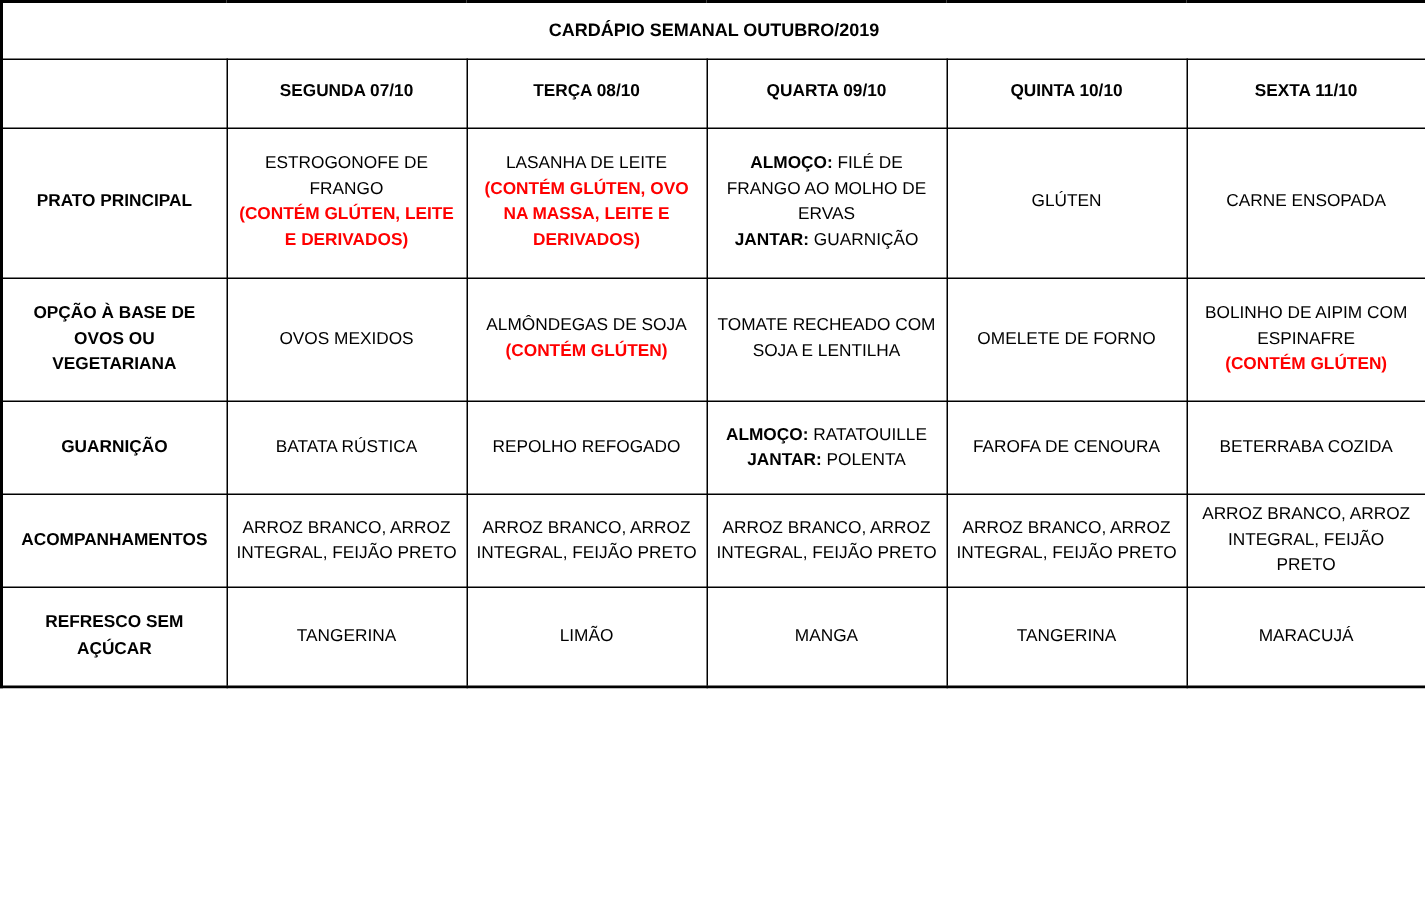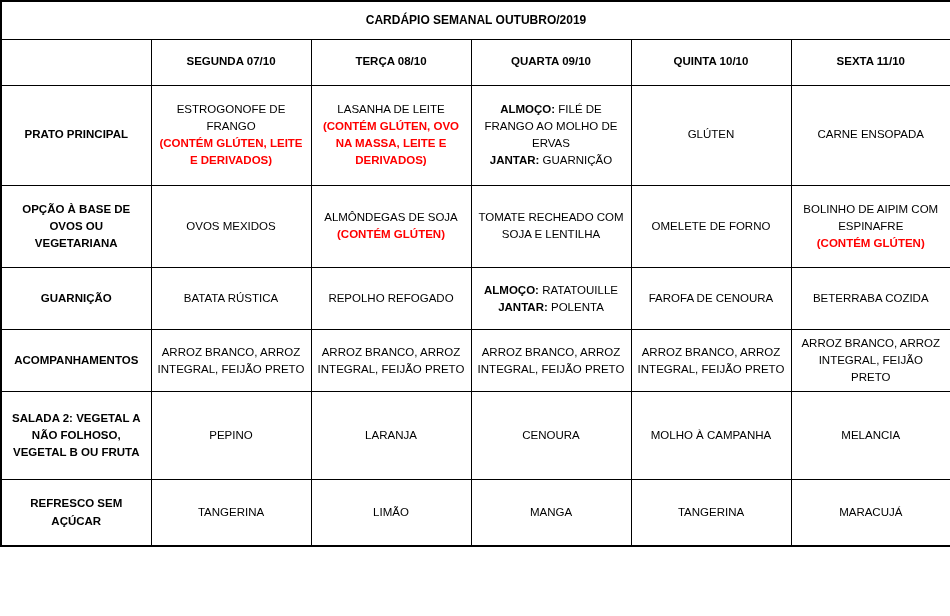--- a/index.html
+++ b/index.html
@@ -150,38 +150,20 @@
         <td>
           <div class="seg">ARROZ BRANCO, ARROZ INTEGRAL, FEIJÃO PRETO</div>
         </td>
         <td>
           <div class="seg">ARROZ BRANCO, ARROZ INTEGRAL, FEIJÃO PRETO</div>
         </td>
         <td>
           <div class="seg">ARROZ BRANCO, ARROZ INTEGRAL, FEIJÃO PRETO</div>
         </td>
       </tr>
-      <tr class="r5">
-        <td class="rowlabel">SALADA 2: VEGETAL A NÃO FOLHOSO, VEGETAL B OU FRUTA</td>
-        <td>
-          <div class="seg">PEPINO</div>
-        </td>
-        <td>
-          <div class="seg">LARANJA</div>
-        </td>
-        <td>
-          <div class="seg">CENOURA</div>
-        </td>
-        <td>
-          <div class="seg">MOLHO À CAMPANHA</div>
-        </td>
-        <td>
-          <div class="seg">MELANCIA</div>
-        </td>
-      </tr>
       <tr class="r7">
         <td class="rowlabel">REFRESCO SEM AÇÚCAR</td>
         <td>
           <div class="seg">TANGERINA</div>
         </td>
         <td>
           <div class="seg">LIMÃO</div>
         </td>
         <td>
           <div class="seg">MANGA</div>

